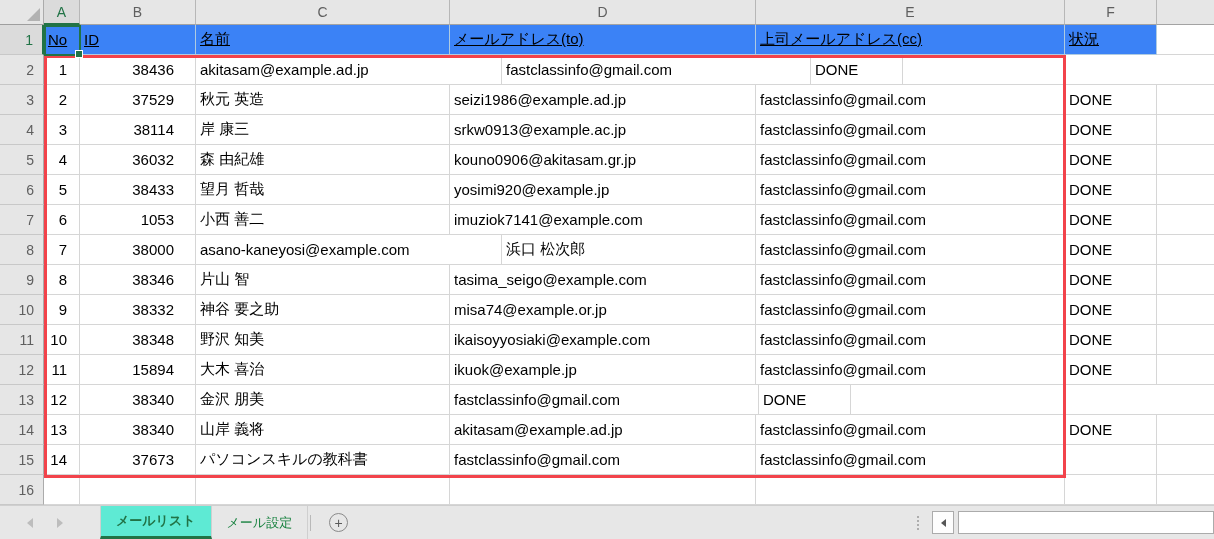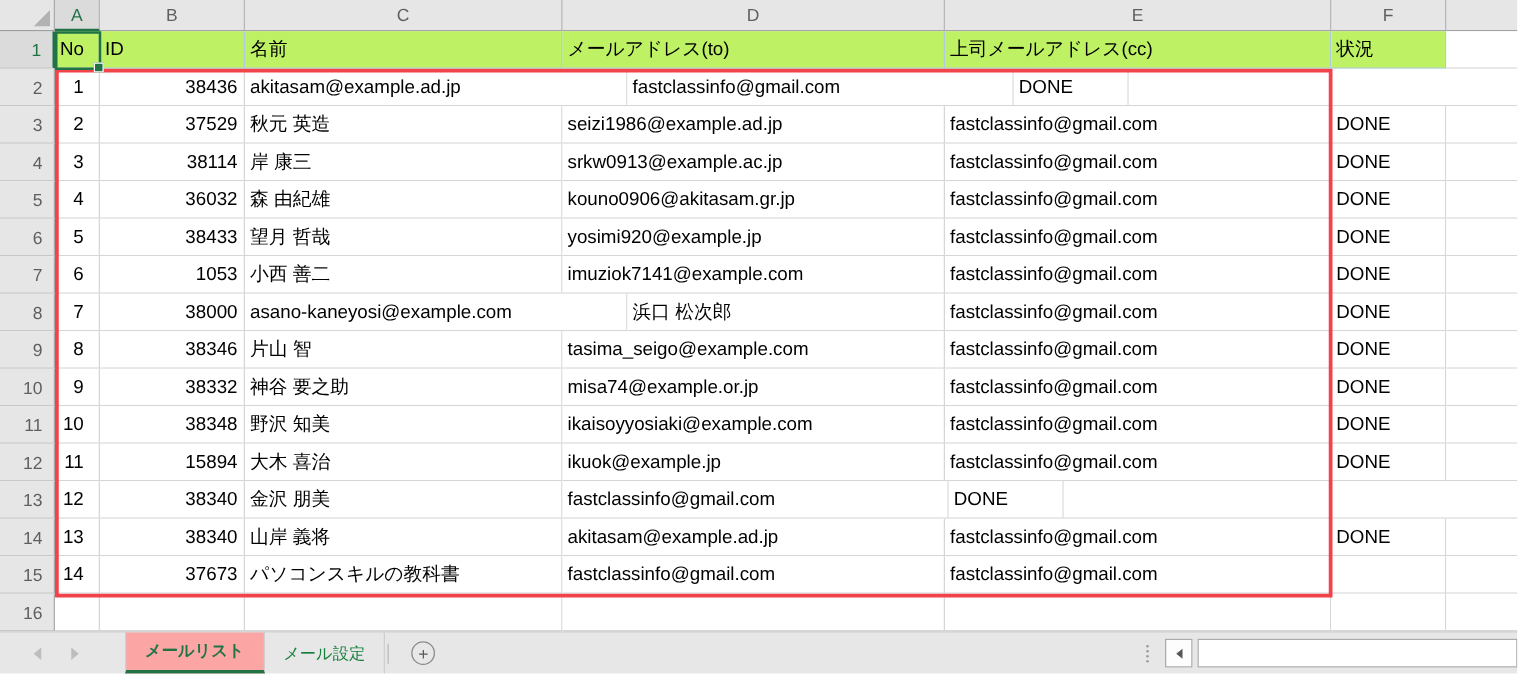--- a/index.html
+++ b/index.html
@@ -23,42 +23,42 @@
 
   
   .grid-row{display:flex;height:30px;}
   .rowhdr{width:44px;height:30px;box-sizing:border-box;background:#E6E6E6;color:#5F5F5F;font-size:14px;
           border-right:1px solid #ABABAB;border-bottom:1px solid #C8C8C8;
           display:flex;align-items:center;justify-content:flex-end;padding-right:9px;}
   .rowhdr.active{color:#217346;background:#DBDBDB;border-right:2px solid #217346;}
   .cell{height:30px;box-sizing:border-box;display:flex;align-items:center;padding:0 4px;
         font-size:15px;color:#000;white-space:nowrap;overflow:hidden;
         border-right:1px solid #D6D6D6;border-bottom:1px solid #D6D6D6;background:#fff;}
-  .cell.blue{background:#bef264;border-right-color:#AFCBE1;border-bottom-color:#AFCBE1;}
-  .cell.num{justify-content:flex-end;padding-right:5px;}
+  .cell.blue{background:#3b82f6;border-right-color:#AFCBE1;border-bottom-color:#AFCBE1;text-decoration:underline;}
+  .cell.num{justify-content:flex-end;padding-right:21px;}
   .c-a.cell.num{padding-right:12px;}
 
   
   .sel-overlay{position:absolute;left:44px;top:25px;width:37px;height:31px;box-sizing:border-box;
           border:2px solid #217346;pointer-events:none;z-index:6;}
   .sel-overlay::after{content:'';position:absolute;right:-4px;bottom:-4px;width:6px;height:6px;
           background:#217346;border:1px solid #fff;}
   .range-overlay{position:absolute;left:44px;top:55px;width:1022px;height:423px;box-sizing:border-box;
           border:3px solid #F2434B;pointer-events:none;z-index:5;}
 
   
   .tabbar{position:absolute;left:0;right:0;bottom:0;height:34px;background:#E7E7E7;
           border-top:1px solid #CFCFCF;box-sizing:border-box;}
   .nav-arrow{position:absolute;top:12px;width:0;height:0;}
   .nav-prev{left:27px;border-top:5px solid transparent;border-bottom:5px solid transparent;border-right:6px solid #BDBDBD;}
   .nav-next{left:57px;border-top:5px solid transparent;border-bottom:5px solid transparent;border-left:6px solid #BDBDBD;}
   .tabs{position:absolute;left:100px;top:0;bottom:0;display:flex;align-items:stretch;}
   .tab{display:flex;align-items:center;padding:0 15px;font-size:13px;color:#15803d;box-sizing:border-box;
        border-right:1px solid #CFCFCF;}
-  .tab.active{background:#fca5a5;color:#217346;font-weight:bold;border-left:1px solid #CFCFCF;
+  .tab.active{background:#5eead4;color:#217346;font-weight:bold;border-left:1px solid #CFCFCF;
        border-bottom:3px solid #217346;}
   .tab-sep{width:1px;height:16px;background:#B9B9B9;align-self:center;margin-left:2px;}
   .add-btn{width:17px;height:17px;border:1px solid #8A8A8A;border-radius:50%;color:#595959;
        display:flex;align-items:center;justify-content:center;font-size:14px;line-height:1;
        align-self:center;margin-left:18px;}
   .dots{position:absolute;left:917px;top:10px;display:flex;flex-direction:column;gap:2px;}
   .dots i{width:2px;height:2px;background:#9A9A9A;border-radius:50%;}
   .hscroll{position:absolute;left:932px;right:0;top:5px;height:23px;display:flex;}
   .hscroll-btn{width:22px;height:23px;box-sizing:border-box;background:#FDFDFD;border:1px solid #ABABAB;
        display:flex;align-items:center;justify-content:center;}

